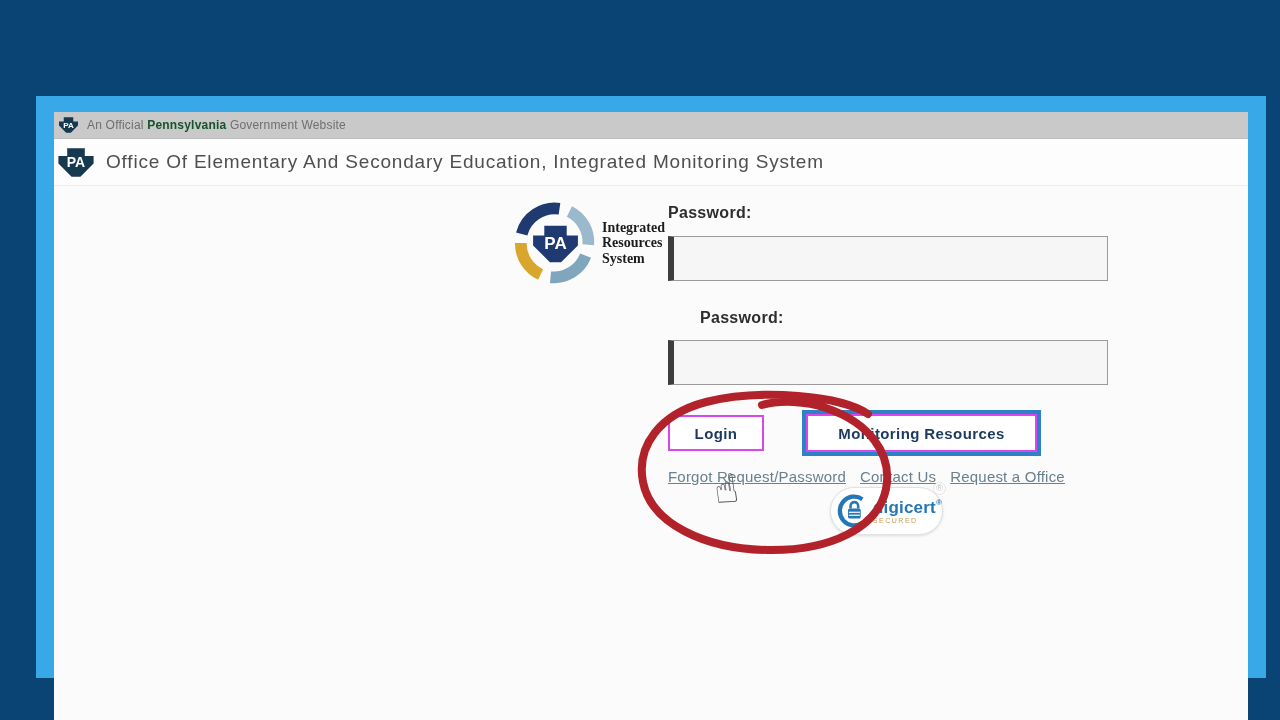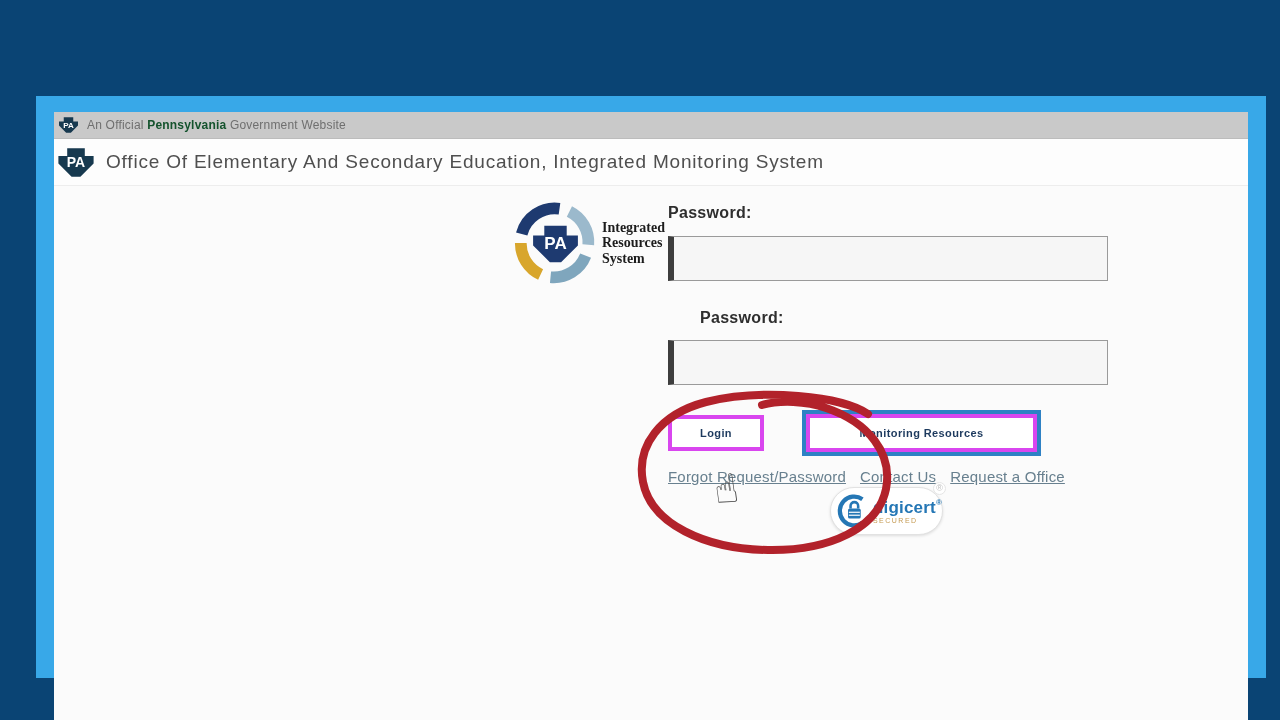--- a/index.html
+++ b/index.html
@@ -44,22 +44,22 @@
   }
 
   
   .field-label{position:absolute;font-size:16px;font-weight:bold;color:#2e2e2e;letter-spacing:.3px;}
   .text-input{
     position:absolute;width:440px;height:45px;box-sizing:border-box;
     background:#f6f6f6;border:1px solid #9a9a9a;border-left:6px solid #3d3d3d;
     font-size:18px;padding:0 10px;outline:none;
   }
   .btn{
-    box-sizing:border-box;background:#fff;border:4px solid #d946ef;color:#1d3a5e;
-    font-family:"Liberation Sans",sans-serif;font-weight:bold;font-size:11px;
+    box-sizing:border-box;background:#fff;border:2px solid #d946ef;color:#1d3a5e;
+    font-family:"Liberation Sans",sans-serif;font-weight:bold;font-size:15px;
     letter-spacing:.4px;cursor:pointer;
   }
   .btn-login{position:absolute;left:614px;top:303px;width:96px;height:36px;}
   .btn-monres{
     position:absolute;left:752px;top:302px;width:231px;height:38px;
     box-shadow:0 0 0 4px #2e81c4;
   }
   .links-row{position:absolute;left:614px;top:356px;display:flex;gap:14px;white-space:nowrap;}
   .links-row a{font-size:15px;color:#68808f;text-decoration:underline;letter-spacing:.2px;}
 

